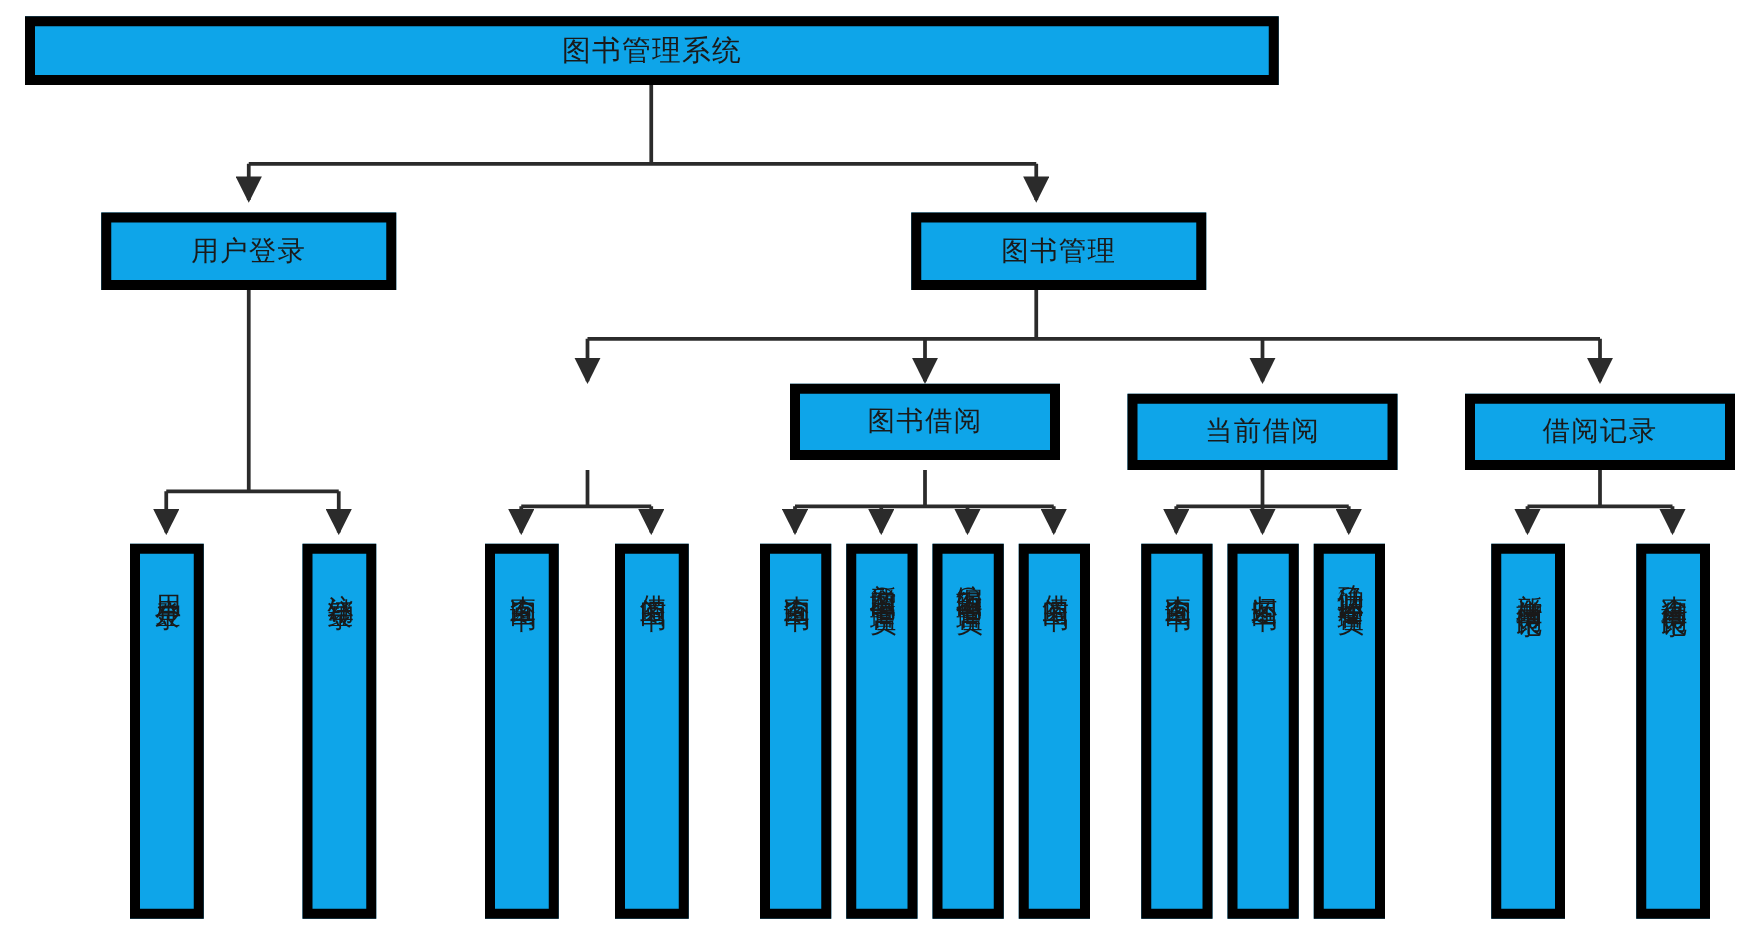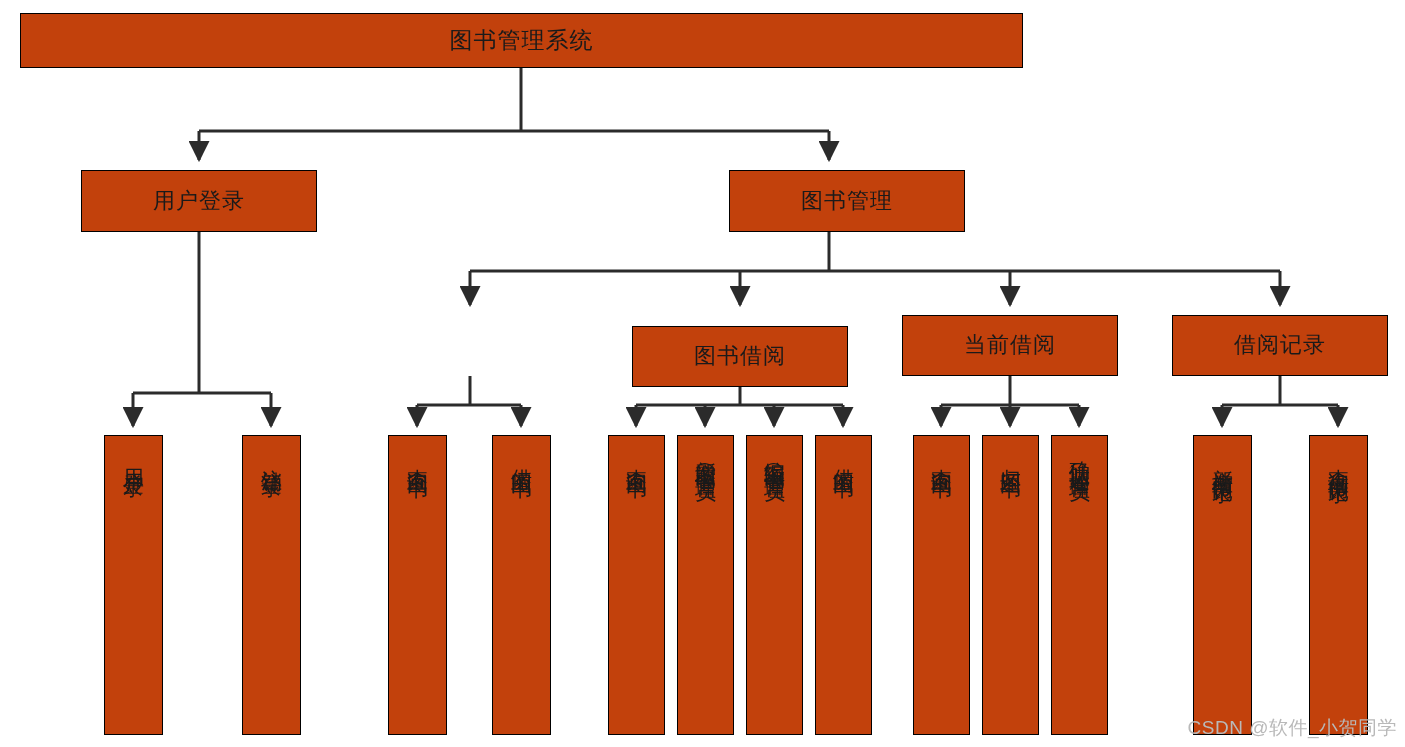--- a/index.html
+++ b/index.html
@@ -22,22 +22,22 @@
     position: absolute;
     left: 0;
     top: 0;
     width: 1405px;
     height: 747px;
     pointer-events: none;
   }
   .node {
     position: absolute;
     box-sizing: border-box;
-    background: #c2410c;
-    border: 1px solid #000000;
+    background: #0ea5e9;
+    border: 8px solid #000000;
     display: flex;
     align-items: center;
     justify-content: center;
     color: #1a1a1a;
     z-index: 2;
   }
   .node.h {
     font-size: 22px;
     letter-spacing: 1px;
     line-height: 1.2;
@@ -130,21 +130,21 @@
     <span>图书管理系统</span>
   </div>
 
   <div class="node h" style="left:81px; top:170px; width:236px; height:62px;">
     <span>用户登录</span>
   </div>
   <div class="node h" style="left:729px; top:170px; width:236px; height:62px;">
     <span>图书管理</span>
   </div>
 
-  <div class="node h" style="left:632px; top:326px; width:216px; height:61px;">
+  <div class="node h" style="left:632px; top:307px; width:216px; height:61px;">
     <span>图书借阅</span>
   </div>
   <div class="node h" style="left:1172px; top:315px; width:216px; height:61px;">
     <span>借阅记录</span>
   </div>
   <div class="node h" style="left:902px; top:315px; width:216px; height:61px;">
     <span>当前借阅</span>
   </div>
 
   <div class="node leaf" style="left:104px; top:435px; width:59px; height:300px;">
@@ -184,15 +184,14 @@
     <span class="vtext">确认归还（管理员）</span>
   </div>
 
   <div class="node leaf" style="left:1193px; top:435px; width:59px; height:300px;">
     <span class="vtext">新增借阅记录</span>
   </div>
   <div class="node leaf" style="left:1309px; top:435px; width:59px; height:300px;">
     <span class="vtext">查询借阅记录</span>
   </div>
 
-  <div class="watermark">CSDN @软件_小贺同学</div>
 
 </div>
 
 </body></html>

